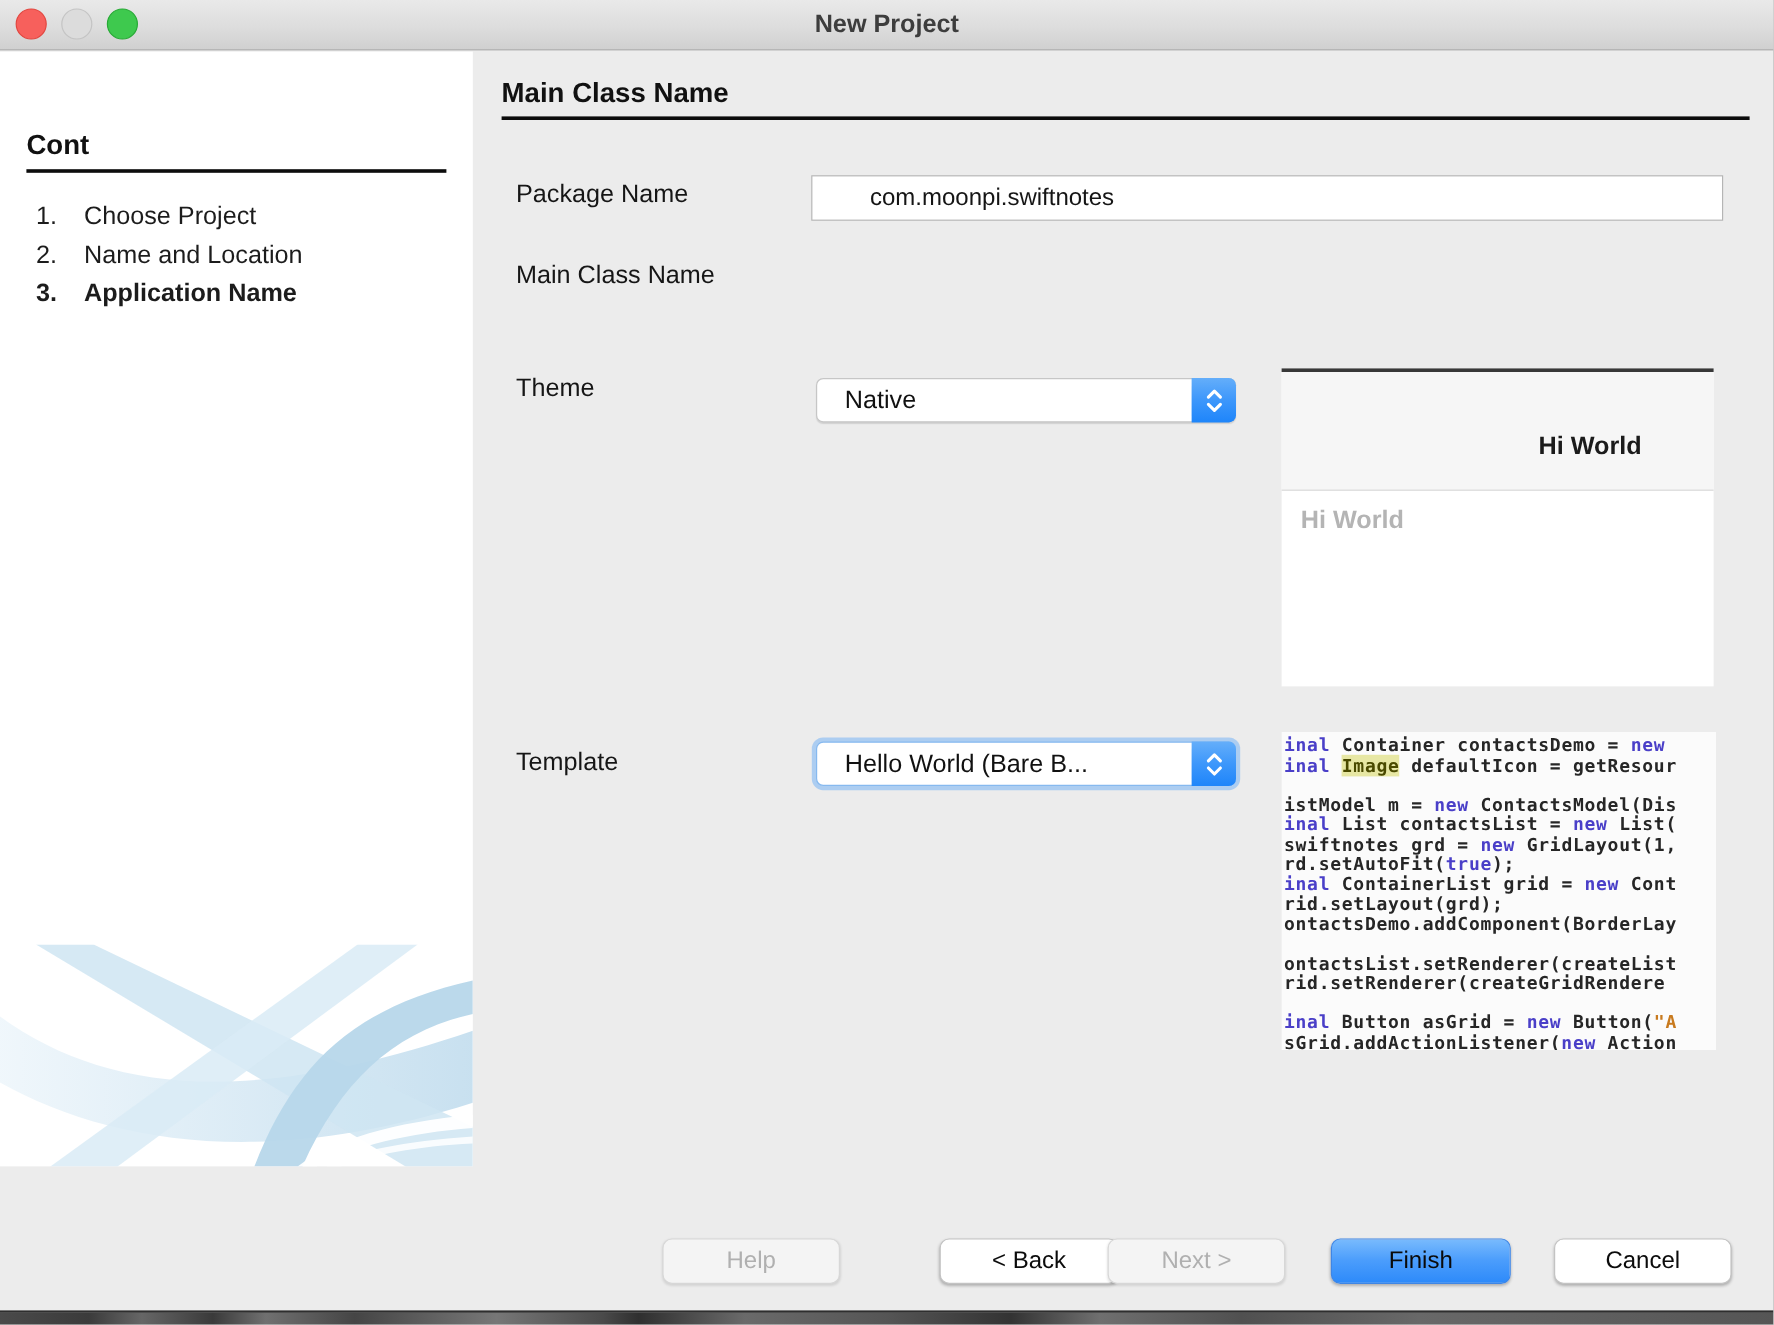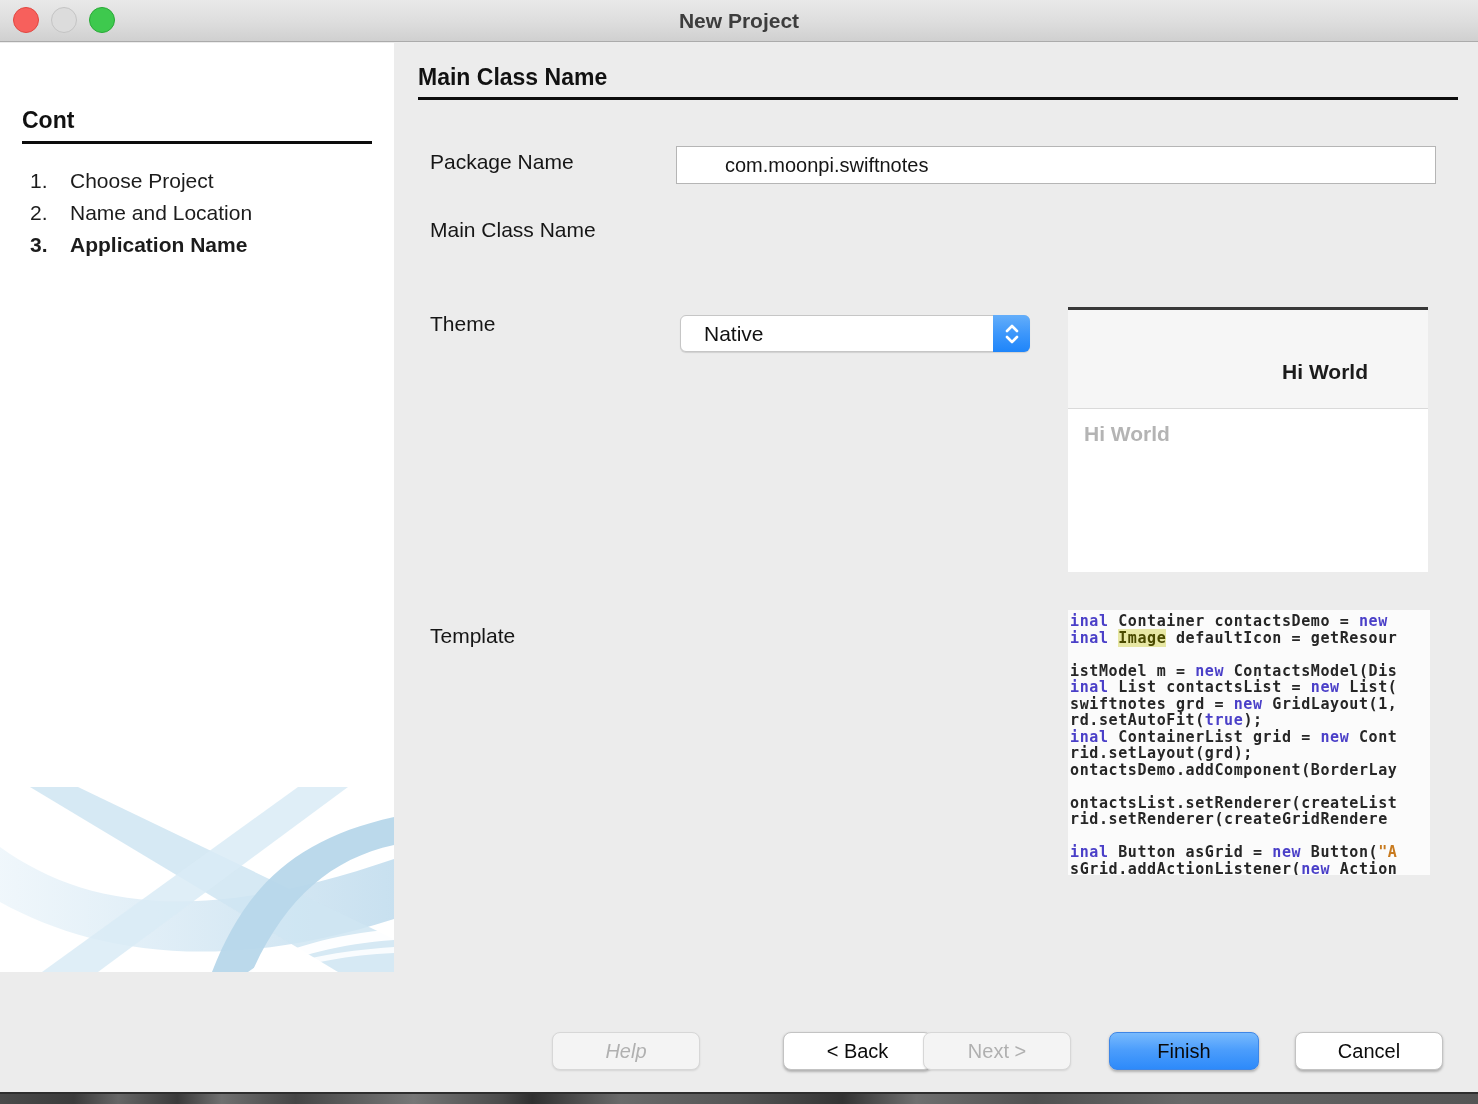--- a/index.html
+++ b/index.html
@@ -93,21 +93,21 @@
     box-shadow:0 1.5px 2.5px rgba(0,0,0,.25);cursor:default;
   }
   .btn:disabled,.btn.disabled{
     background:#f4f4f4;border-color:#d7d7d7;color:#b0b0b0;
     box-shadow:0 1px 2px rgba(0,0,0,.10);
   }
   .btn.default{
     background:linear-gradient(180deg,#78bafd 0%,#4b9dfc 48%,#2d8afa 100%);
     border-color:#3e86e6;color:#0a0a0a;
   }
-  .btn-help{left:552px;width:148px;font-style:italic;}
+  .btn-help{left:552px;width:148px;}
   .btn-back{left:737px;width:149px;margin-left:46px;}
   .btn-next{left:923px;width:148px;}
   .btn-finish{left:1109px;width:150px;}
   .btn-cancel{left:1295px;width:148px;}
   
   .bg-strip{
     position:absolute;left:0;top:1092px;width:1478px;height:12px;
     border-top:2px solid #2e2e2e;
     background:linear-gradient(to right,
       #4a4a4a 0%,#3b3b3b 5%,#666 8%,#3a3a3a 12%,#707070 15%,#454545 20%,
@@ -184,20 +184,29 @@
   <div class="theme-preview">
     <div class="tp-header">
       <span>Hi World</span>
     </div>
     <div class="tp-body">
       <span>Hi World</span>
     </div>
   </div>
 
   <div class="flabel" style="left:430px;top:624px;">Template</div>
+  <div class="dropdown focused" style="left:680px;top:618px;">
+    <span class="dd-value">Hello World (Bare B...</span>
+    <span class="dd-cap">
+      <svg width="16" height="24" viewBox="0 0 16 24">
+        <path d="M3 9 L8 4 L13 9" stroke="#ffffff" stroke-width="2.6" fill="none" stroke-linecap="round" stroke-linejoin="round"></path>
+        <path d="M3 15 L8 20 L13 15" stroke="#ffffff" stroke-width="2.6" fill="none" stroke-linecap="round" stroke-linejoin="round"></path>
+      </svg>
+    </span>
+  </div>
 
   <div class="code-preview" id="code-preview">
       <div class="code-line"><span class="c-k">inal</span><span class="c-p"> Container contactsDemo = </span><span class="c-k">new</span></div>
       <div class="code-line"><span class="c-k">inal</span><span class="c-p"> </span><span class="c-hl">Image</span><span class="c-p"> defaultIcon = getResour</span></div>
       <div class="code-line">&nbsp;</div>
       <div class="code-line"><span class="c-p">istModel m = </span><span class="c-k">new</span><span class="c-p"> ContactsModel(Dis</span></div>
       <div class="code-line"><span class="c-k">inal</span><span class="c-p"> List contactsList = </span><span class="c-k">new</span><span class="c-p"> List(</span></div>
       <div class="code-line"><span class="c-p">swiftnotes grd = </span><span class="c-k">new</span><span class="c-p"> GridLayout(1,</span></div>
       <div class="code-line"><span class="c-p">rd.setAutoFit(</span><span class="c-k">true</span><span class="c-p">);</span></div>
       <div class="code-line"><span class="c-k">inal</span><span class="c-p"> ContainerList grid = </span><span class="c-k">new</span><span class="c-p"> Cont</span></div>

